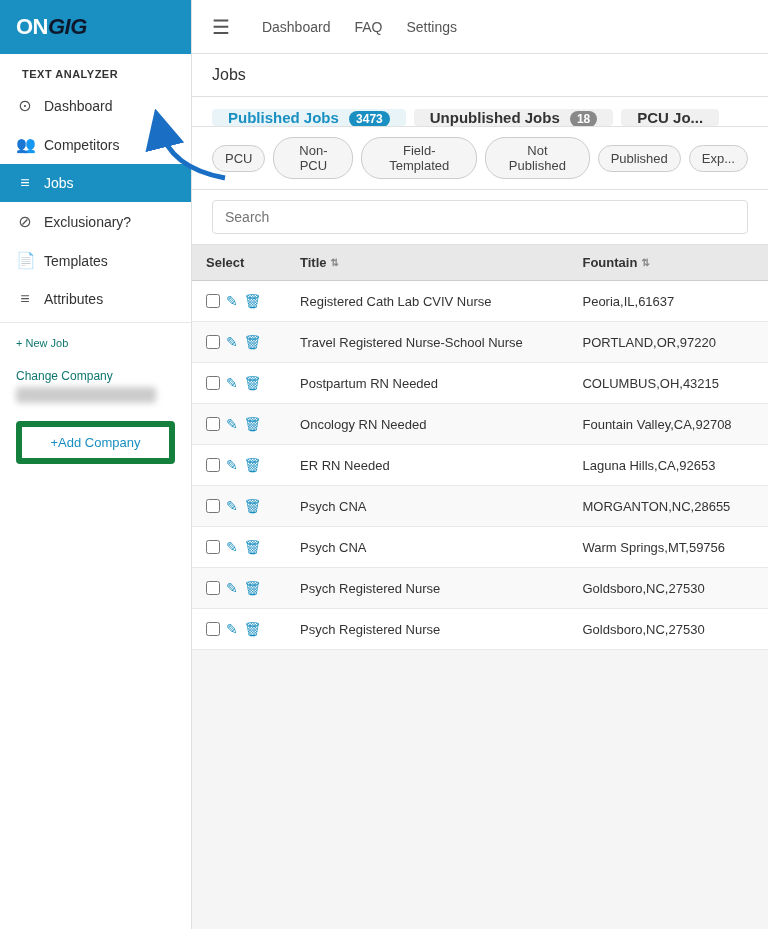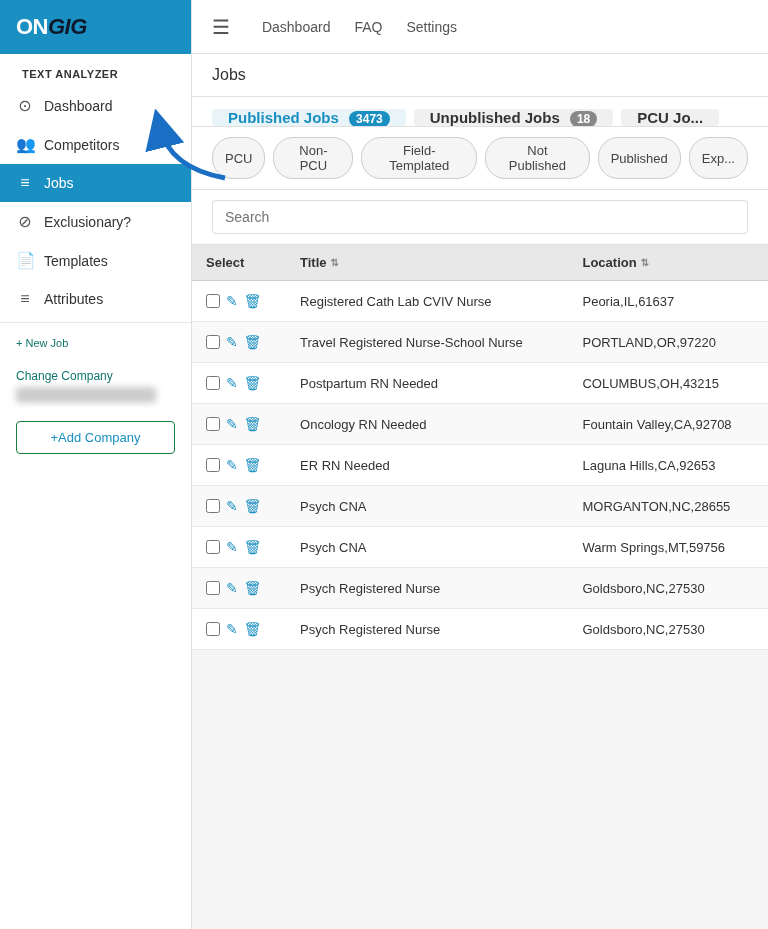--- a/index.html
+++ b/index.html
@@ -74,21 +74,21 @@
     .company-blurred {
       height: 16px;
       background: #ccc;
       border-radius: 3px;
       margin-top: 4px;
       width: 140px;
       filter: blur(3px);
     }
     .add-company-btn {
       margin: 8px 16px;
-      border: 1px solid #15803d;
+      border: 6px solid #15803d;
       color: #1a8fc1;
       background: #fff;
       padding: 8px 14px;
       border-radius: 4px;
       cursor: pointer;
       font-size: 13px;
       width: calc(100% - 32px);
     }
 
     
@@ -191,20 +191,21 @@
 
     
     .filter-bar {
       background: #fff;
       padding: 10px 20px;
       border-bottom: 1px solid #e0e0e0;
       display: flex;
       gap: 8px;
       flex-wrap: nowrap;
       overflow: hidden;
+      align-items: center;
     }
     .filter-btn {
       padding: 5px 12px;
       border-radius: 20px;
       border: 1px solid #ccc;
       background: #f5f5f5;
       color: #444;
       cursor: pointer;
       font-size: 13px;
     }
@@ -395,21 +396,21 @@
               <span>Select</span>
             </th>
             <th>
               <span class="col-sort">
                 <span>Title</span>
                 <span class="sort-arrows">⇅</span>
               </span>
             </th>
             <th>
               <span class="col-sort">
-                <span>Location</span>
+                <span>Fountain</span>
                 <span class="sort-arrows">⇅</span>
               </span>
             </th>
           </tr>
         </thead>
         <tbody id="jobs-tbody">
         <tr>
               <td>
       <div class="select-cell">
         <input type="checkbox" class="row-checkbox" style="">

